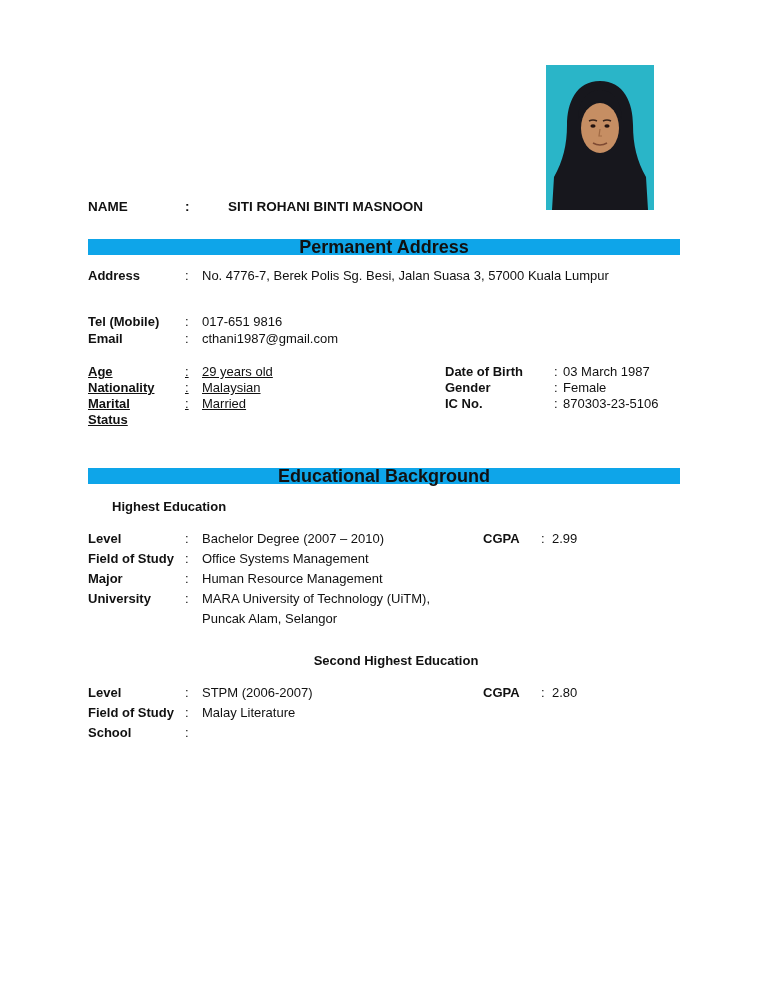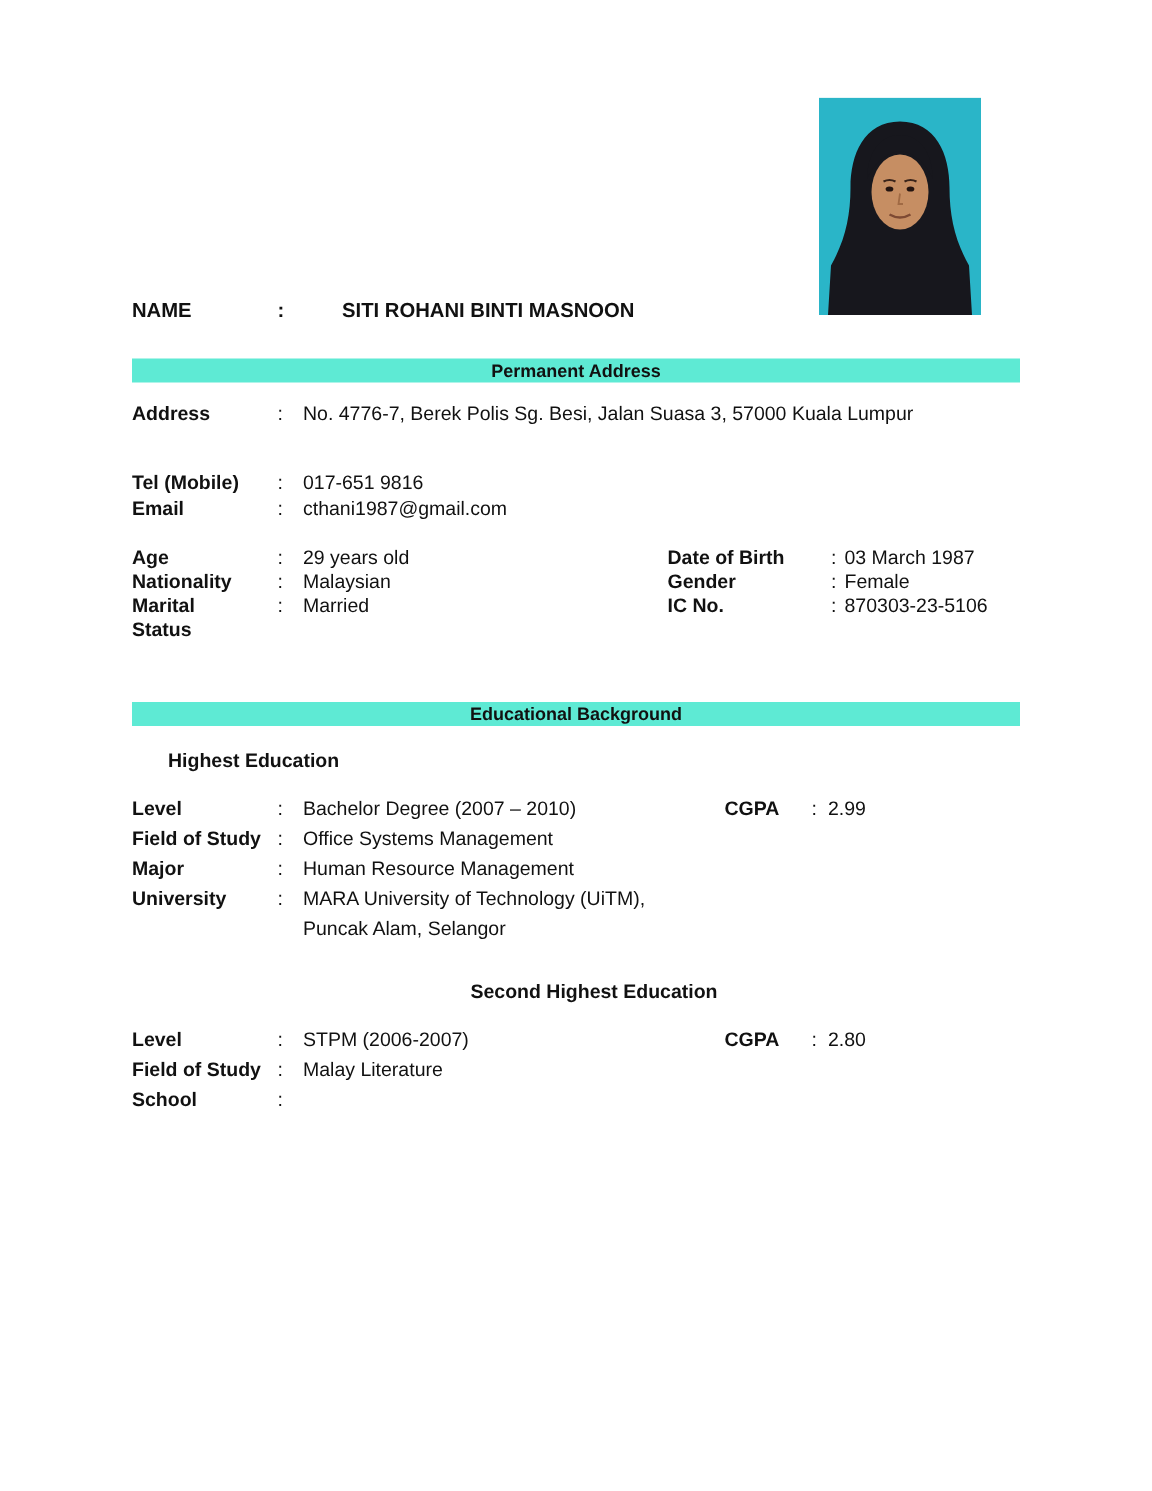--- a/index.html
+++ b/index.html
@@ -39,25 +39,25 @@
     font-size:13.5px;
     line-height:17px;
     font-weight:bold;
   }
   .name-row .lbl { width:97px; }
   .name-row .colon { width:17px; }
   .name-row .name-val { margin-left:26px; }
 
   
   .bar {
-    background:#5eead4;
+    background:#0ea5e9;
     height:16px;
     line-height:16px;
     text-align:center;
-    font-size:12px;
+    font-size:18px;
     font-weight:bold;
   }
   .bar.bar-1 { margin-top:24px; }
   .bar.bar-2 { margin-top:28px; }
   .bar.bar-3 { margin-top:40px; }
 
   
   .row {
     display:flex;
     font-size:13px;
@@ -66,21 +66,21 @@
   .row .lbl { width:97px; font-weight:bold; white-space:pre-line; }
   .row .colon { width:17px; }
   .row .val { flex:1; white-space:pre-line; }
 
   .addr-row  { margin-top:12px; }
   .tel-row   { margin-top:29px; }
   .email-row { margin-top:0; }
 
   
   .pp-grid { display:flex; margin-top:17px; }
-  .pp-left  { width:337px; }
+  .pp-left  { width:337px;text-decoration:underline; }
   .pp-right { flex:1;margin-left:20px; }
   .pp-left .row  { line-height:16px; }
   .pp-right .row { line-height:16px; }
   .pp-right .row .lbl { width:109px; }
   .pp-right .row .colon { width:9px; }
 
   
   .edu-heading {
     margin-top:15px;
     font-size:13px;

